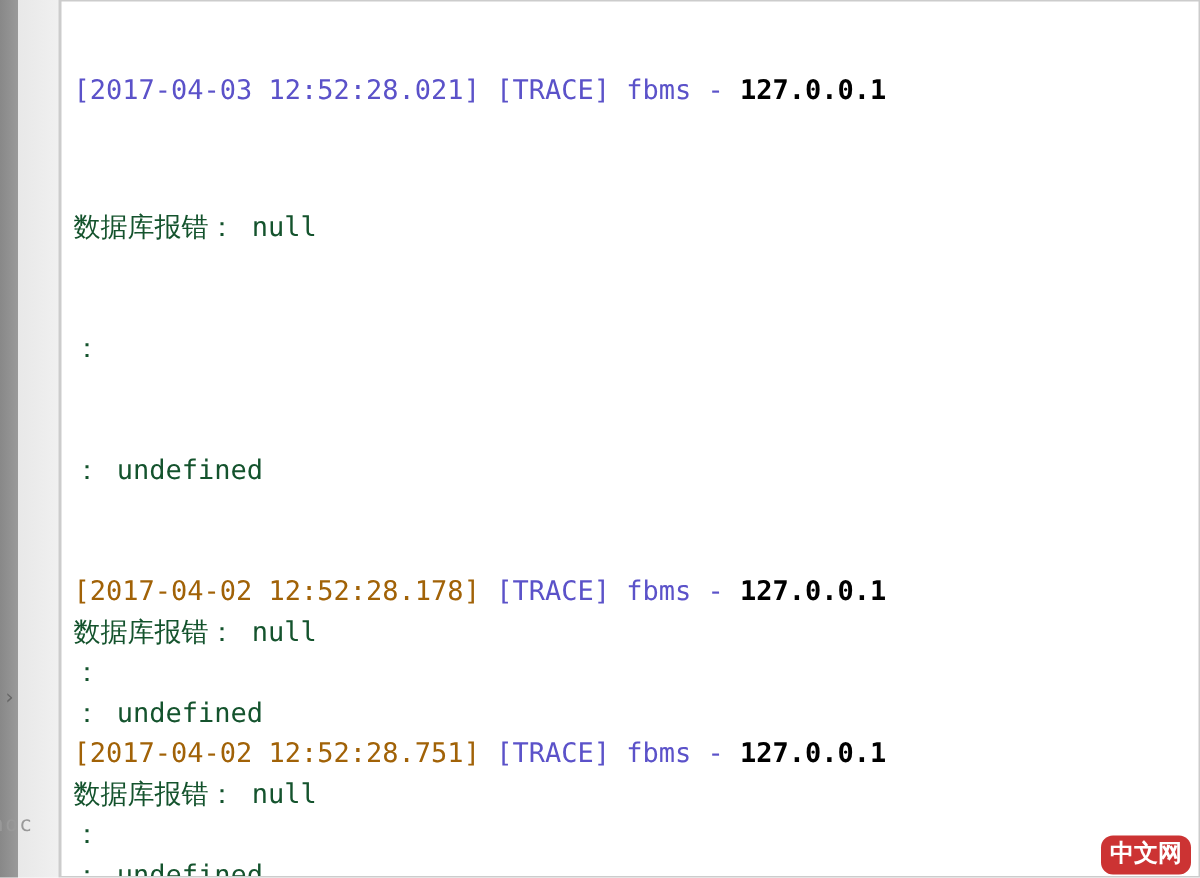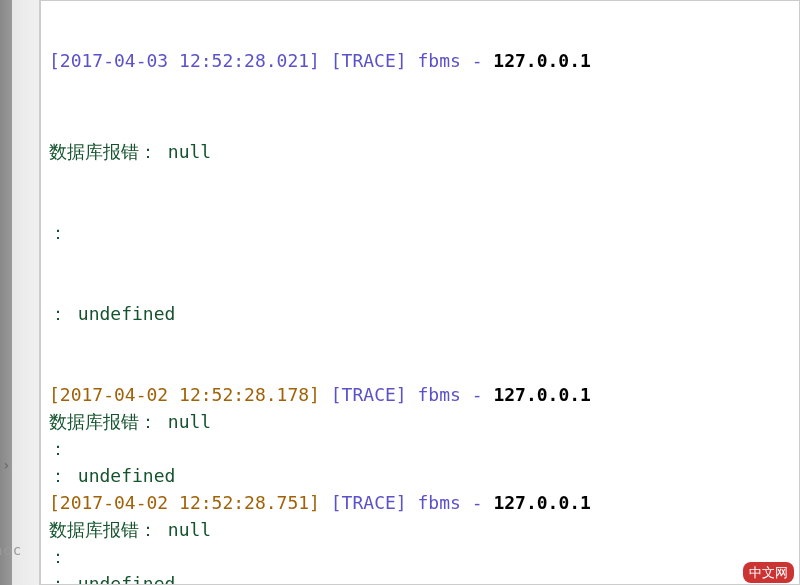--- a/index.html
+++ b/index.html
@@ -82,26 +82,27 @@
       top: -10px;
     }
     .partial-ip {
       color: #000;
       font-weight: 600;
     }
     .watermark {
       position: absolute;
       right: 6px;
       bottom: 2px;
-      font-size: 13px;
+      font-size: 16px;
       color: #fff;
       background: #cc3333;
       border-radius: 8px;
       padding: 1px 6px;
       font-family: sans-serif;
+      font-weight: bold;
     }
   </style>
 </head>
 <body>
 
 <div class="sidebar-fragment">
   <span class="sidebar-arrow">›</span>
   <span class="sidebar-text">hoc</span>
 </div>
 

